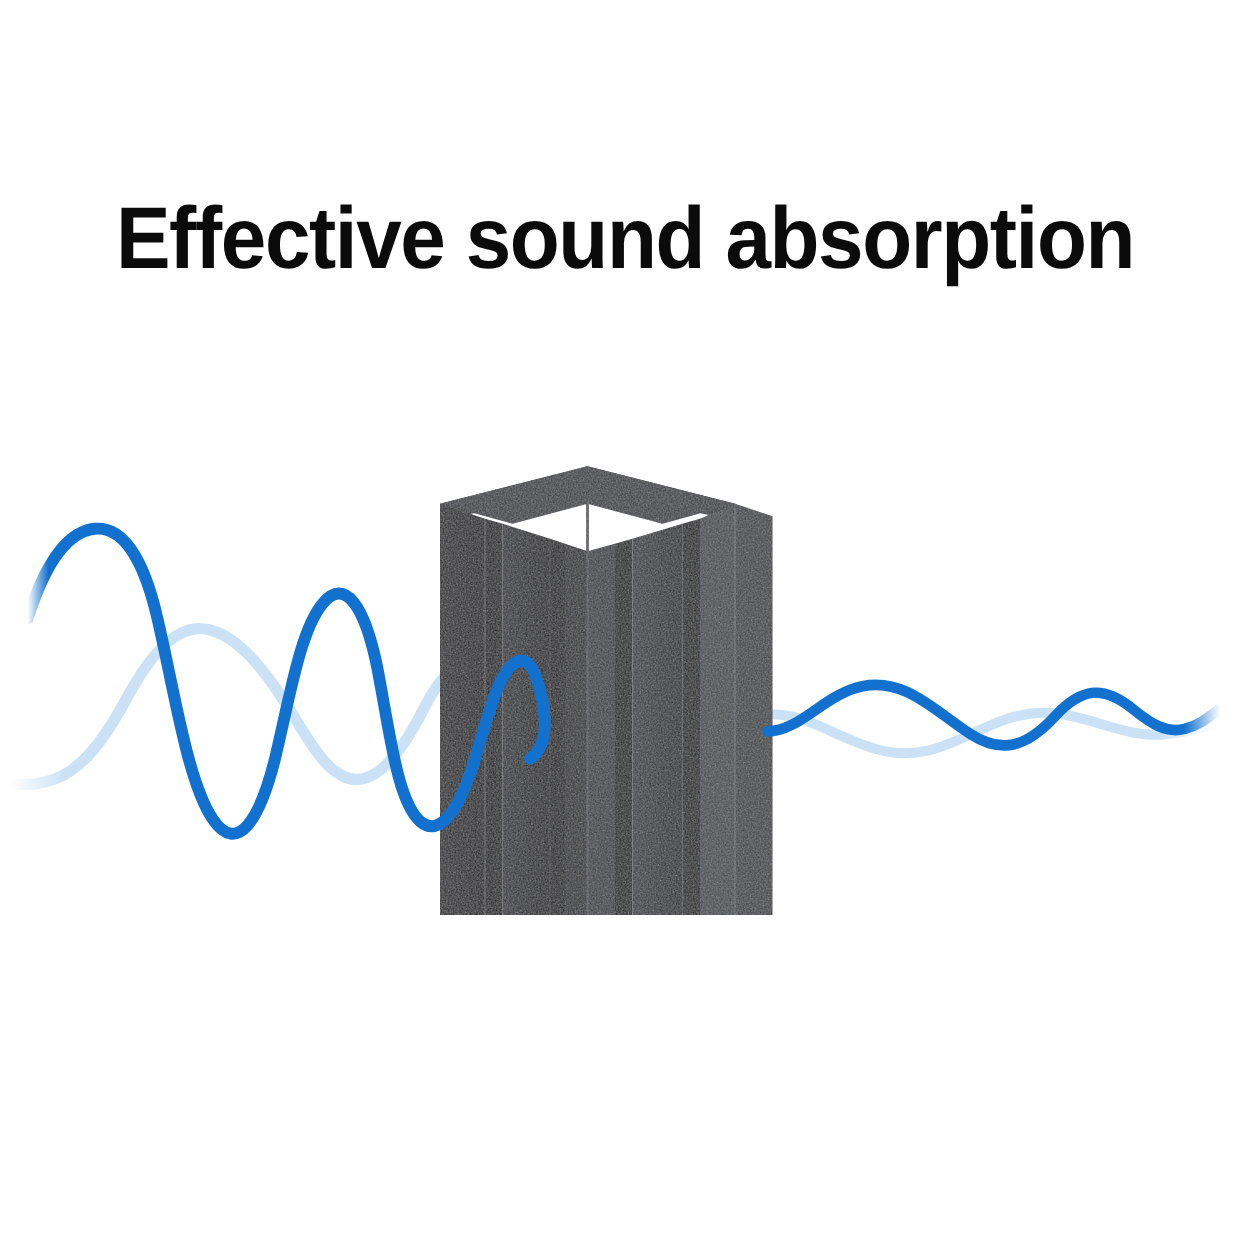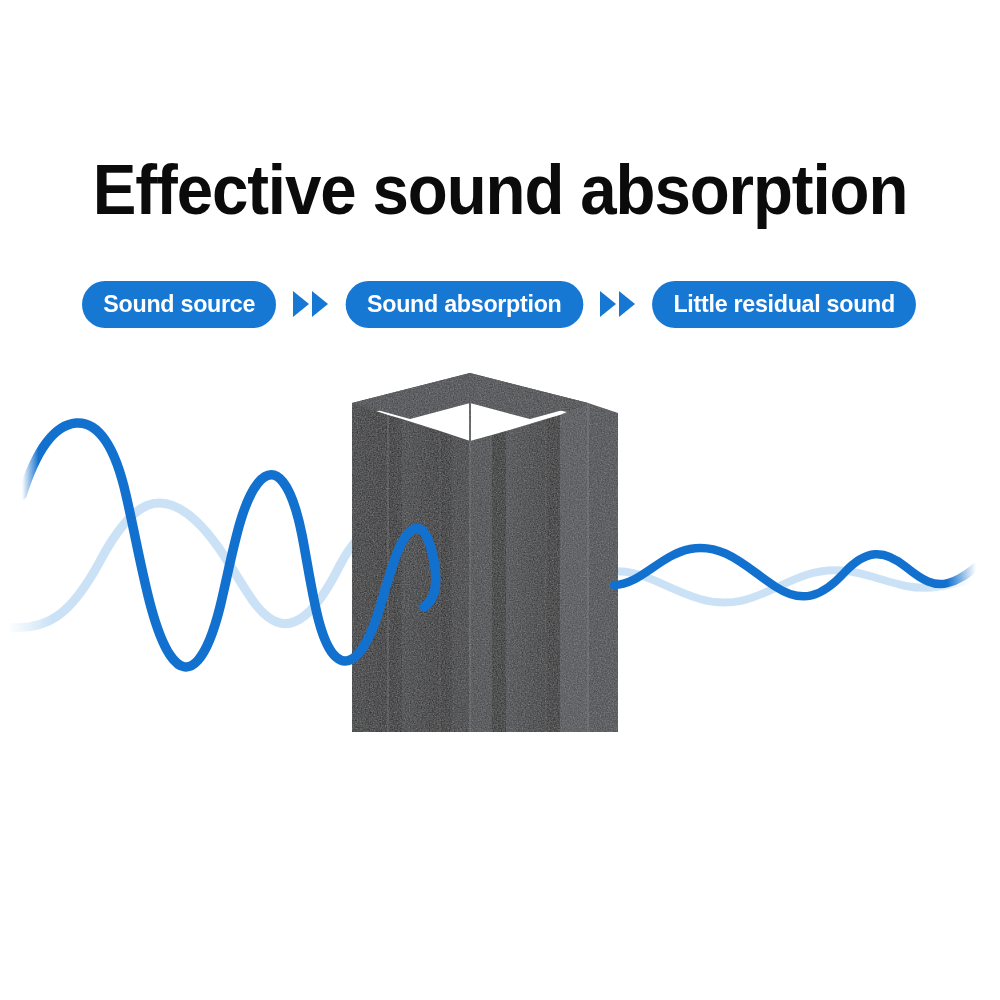--- a/index.html
+++ b/index.html
@@ -104,45 +104,20 @@
   #waves-back  { z-index: 1; }
   #foam-shadow { z-index: 2; }
 </style>
 </head>
 <body>
 
 <div id="poster" style="background: rgb(255, 255, 255);">
 
   <div id="title" style="color: rgb(11, 11, 11);">Effective sound absorption</div>
 
-  <div id="badge-row">
-
-    <div class="badge" style="background: rgb(23, 120, 212); color: rgb(255, 255, 255);">
-      <span class="badge-label">Sound source</span>
-    </div>
-
-    <div class="arrow">
-      <span class="chev" style="border-left-color: rgb(23, 120, 212);"></span>
-      <span class="chev" style="border-left-color: rgb(23, 120, 212);"></span>
-    </div>
-
-    <div class="badge" style="background: rgb(23, 120, 212); color: rgb(255, 255, 255);">
-      <span class="badge-label">Sound absorption</span>
-    </div>
-
-    <div class="arrow">
-      <span class="chev" style="border-left-color: rgb(23, 120, 212);"></span>
-      <span class="chev" style="border-left-color: rgb(23, 120, 212);"></span>
-    </div>
-
-    <div class="badge" style="background: rgb(23, 120, 212); color: rgb(255, 255, 255);">
-      <span class="badge-label">Little residual sound</span>
-    </div>
-
-  </div>
 
   <div id="stage">
 
     <svg class="layer" id="waves-back" viewBox="0 0 1000 560">
       <defs>
         <linearGradient id="fadeL" x1="0" y1="0" x2="1" y2="0">
           <stop offset="0" stop-color="#CBE2F6" stop-opacity="0"></stop>
           <stop offset="0.10" stop-color="#CBE2F6" stop-opacity="1"></stop>
           <stop offset="1" stop-color="#CBE2F6" stop-opacity="1"></stop>
         </linearGradient>

